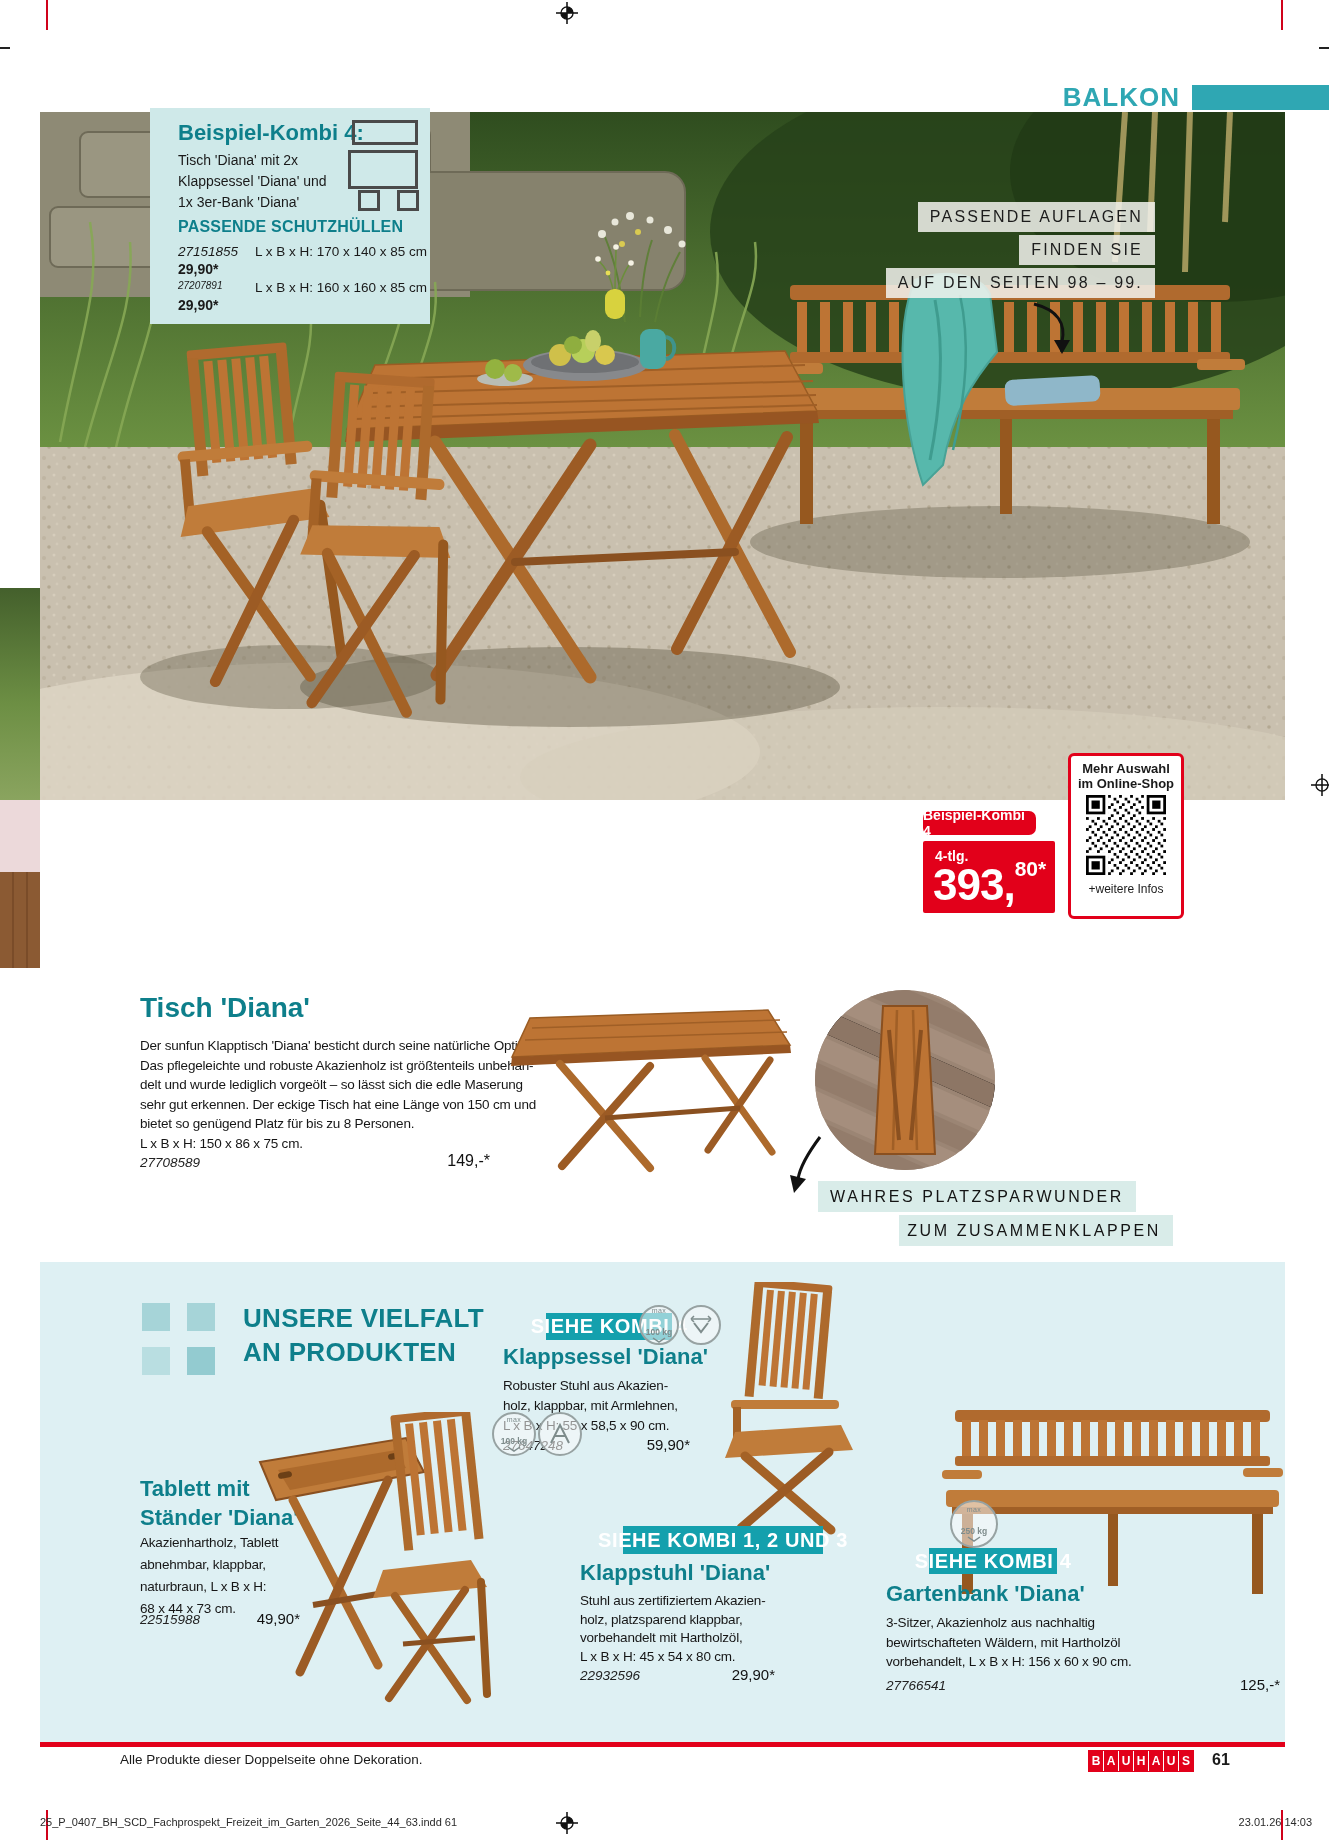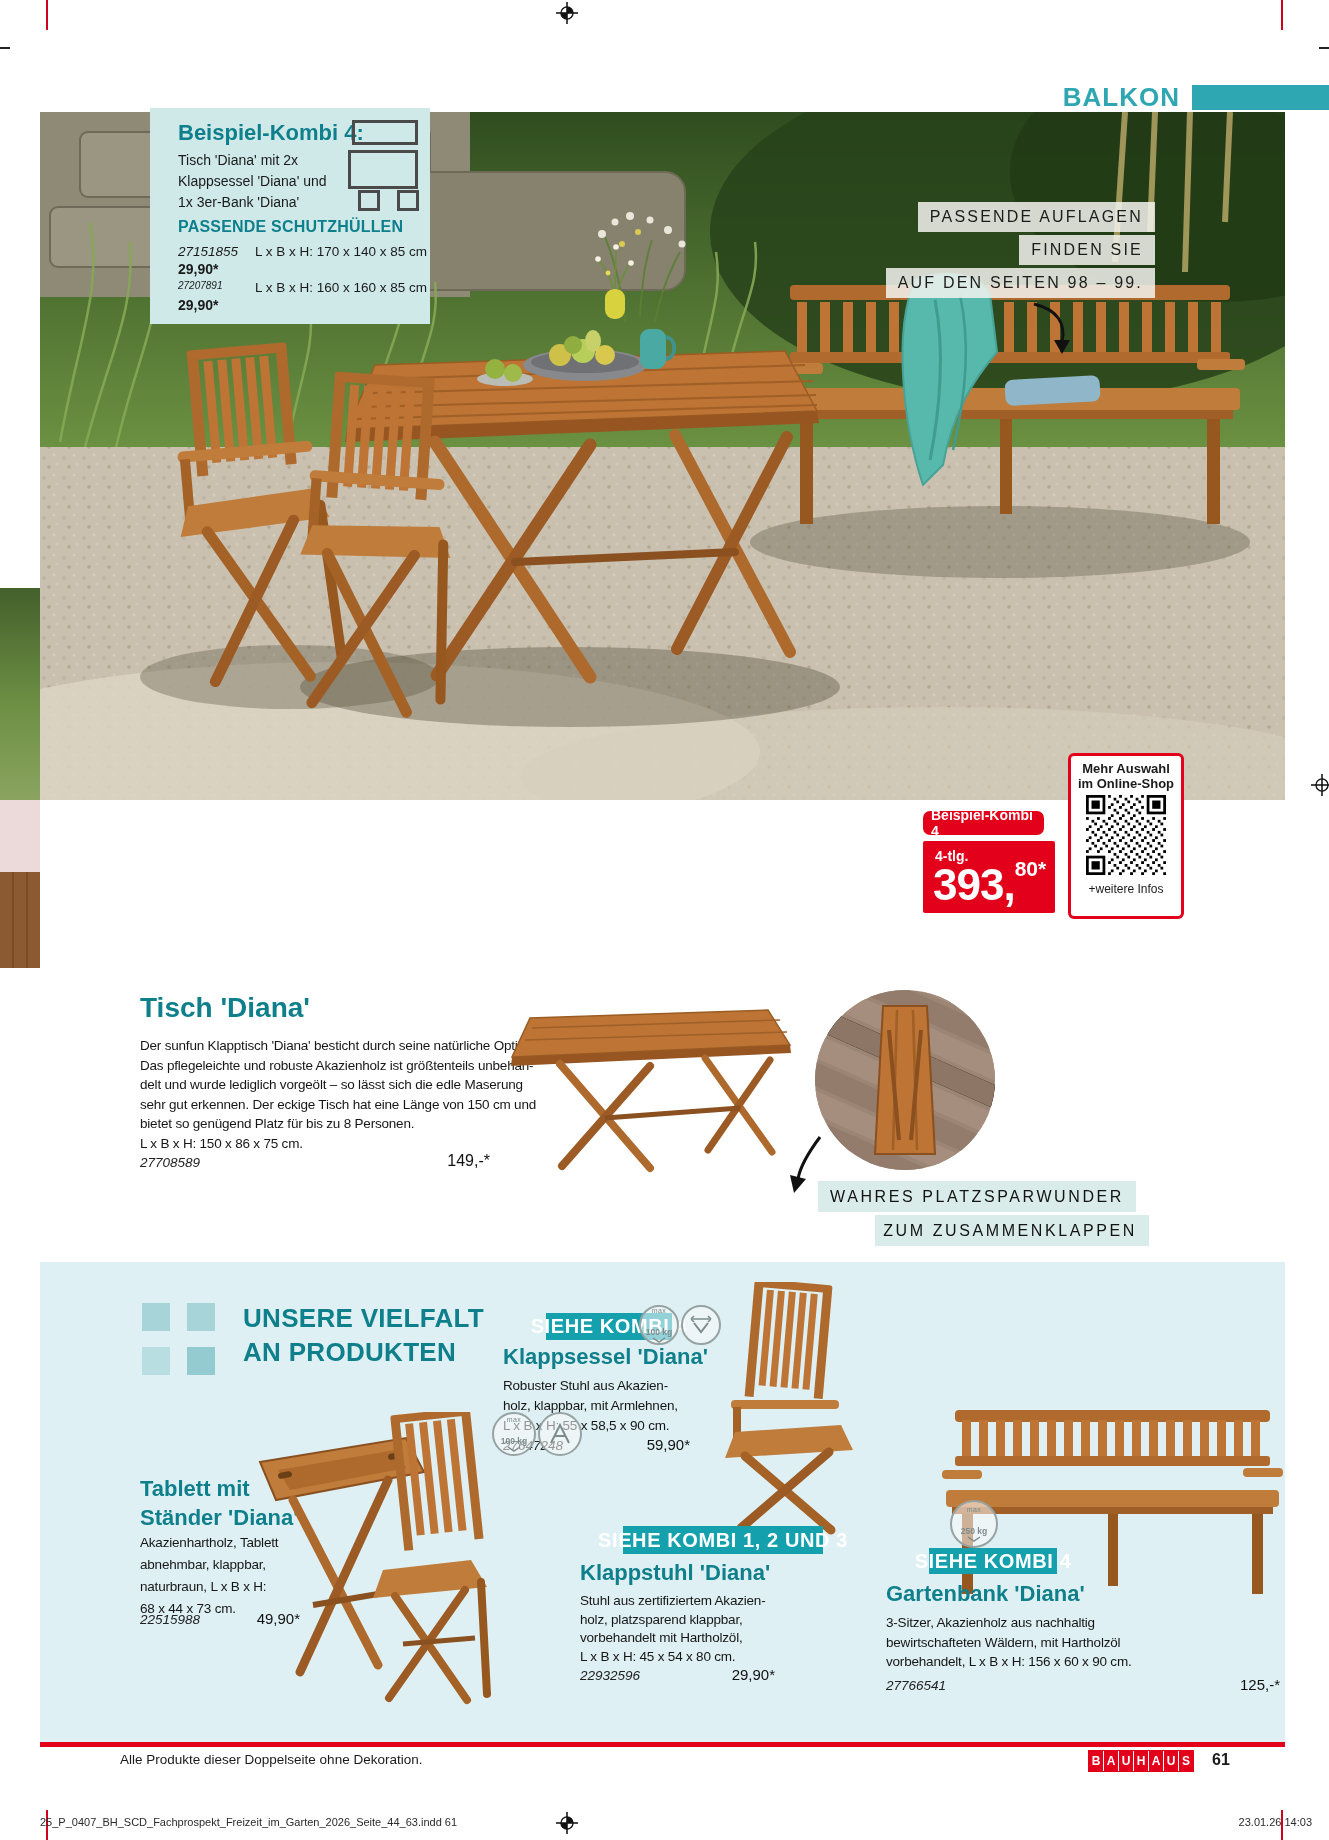--- a/index.html
+++ b/index.html
@@ -271,21 +271,21 @@
   </div>
 
   <div class="overlaylabel" style="right:174px;top:202px;">PASSENDE AUFLAGEN</div>
   <div class="overlaylabel" style="right:174px;top:235px;">FINDEN SIE</div>
   <div class="overlaylabel" style="right:174px;top:268px;">AUF DEN SEITEN 98 – 99.</div>
   <svg class="abs" style="left:1020px;top:300px;" width="60" height="58" viewBox="0 0 60 58">
     <path d="M14,4 C38,10 46,24 42,42" fill="none" stroke="#111" stroke-width="3"></path>
     <polygon points="42,54 34,40 50,40" fill="#111"></polygon>
   </svg>
 
-  <div class="redbox" style="left:923px;top:811px;width:113px;height:24px;border-radius:7px;display:flex;align-items:center;justify-content:center;font-size:14px;font-weight:700;padding-left:8px;">Beispiel-Kombi 4</div>
+  <div class="redbox" style="left:923px;top:811px;width:113px;height:24px;border-radius:7px;display:flex;align-items:center;justify-content:center;font-size:14px;font-weight:700;">Beispiel-Kombi 4</div>
   <div class="redbox" style="left:923px;top:841px;width:132px;height:72px;border-radius:2px;">
     <div class="abs" style="left:12px;top:7px;font-size:14px;font-weight:700;">4-tlg.</div>
     <div class="abs" style="left:10px;top:16px;white-space:nowrap;"><span style="font-size:44px;font-weight:700;letter-spacing:-1px;">393,</span><span style="font-size:21px;font-weight:700;vertical-align:24px;">80*</span></div>
   </div>
 
   <div class="abs" style="left:1068px;top:753px;width:110px;height:160px;background:#fff;border:3px solid #e2001a;border-radius:6px;text-align:center;">
     <div style="font-size:13px;font-weight:700;margin-top:5px;">Mehr Auswahl</div>
     <div style="font-size:13px;font-weight:700;">im Online-Shop</div>
     <svg width="80" height="80" viewBox="0 0 29 29" style="margin-top:4px;">
       <defs>
@@ -361,21 +361,21 @@
       <line x1="98" y1="20" x2="102" y2="160" stroke="#a05f26" stroke-width="2.5"></line>
       <line x1="74" y1="40" x2="84" y2="150" stroke="#8a5020" stroke-width="4"></line>
       <line x1="106" y1="40" x2="96" y2="150" stroke="#8a5020" stroke-width="4"></line>
     </svg>
   </div>
   <svg class="abs" style="left:780px;top:1135px;" width="50" height="60" viewBox="0 0 50 60">
     <path d="M40,2 C28,18 20,32 18,44" fill="none" stroke="#111" stroke-width="3"></path>
     <polygon points="14,58 10,40 26,44" fill="#111"></polygon>
   </svg>
   <div class="callout" style="right:193px;top:1181px;">WAHRES PLATZSPARWUNDER</div>
-  <div class="callout" style="right:180px;top:1215px;padding-left:8px;">ZUM ZUSAMMENKLAPPEN</div>
+  <div class="callout" style="right:156px;top:1215px;padding-left:8px;">ZUM ZUSAMMENKLAPPEN</div>
 
   <div class="abs" style="left:40px;top:1262px;width:1245px;height:480px;background:#def0f3;"></div>
 
   <div class="abs" style="left:142px;top:1303px;width:28px;height:28px;background:#a6d4d8;"></div>
   <div class="abs" style="left:187px;top:1303px;width:28px;height:28px;background:#a6d4d8;"></div>
   <div class="abs" style="left:142px;top:1347px;width:28px;height:28px;background:#b9dee1;"></div>
   <div class="abs" style="left:187px;top:1347px;width:28px;height:28px;background:#93cbd0;"></div>
   <div class="abs tealtxt" style="left:243px;top:1303px;font-size:26px;letter-spacing:.3px;">UNSERE VIELFALT</div>
   <div class="abs tealtxt" style="left:243px;top:1337px;font-size:26px;letter-spacing:.3px;">AN PRODUKTEN</div>
 

